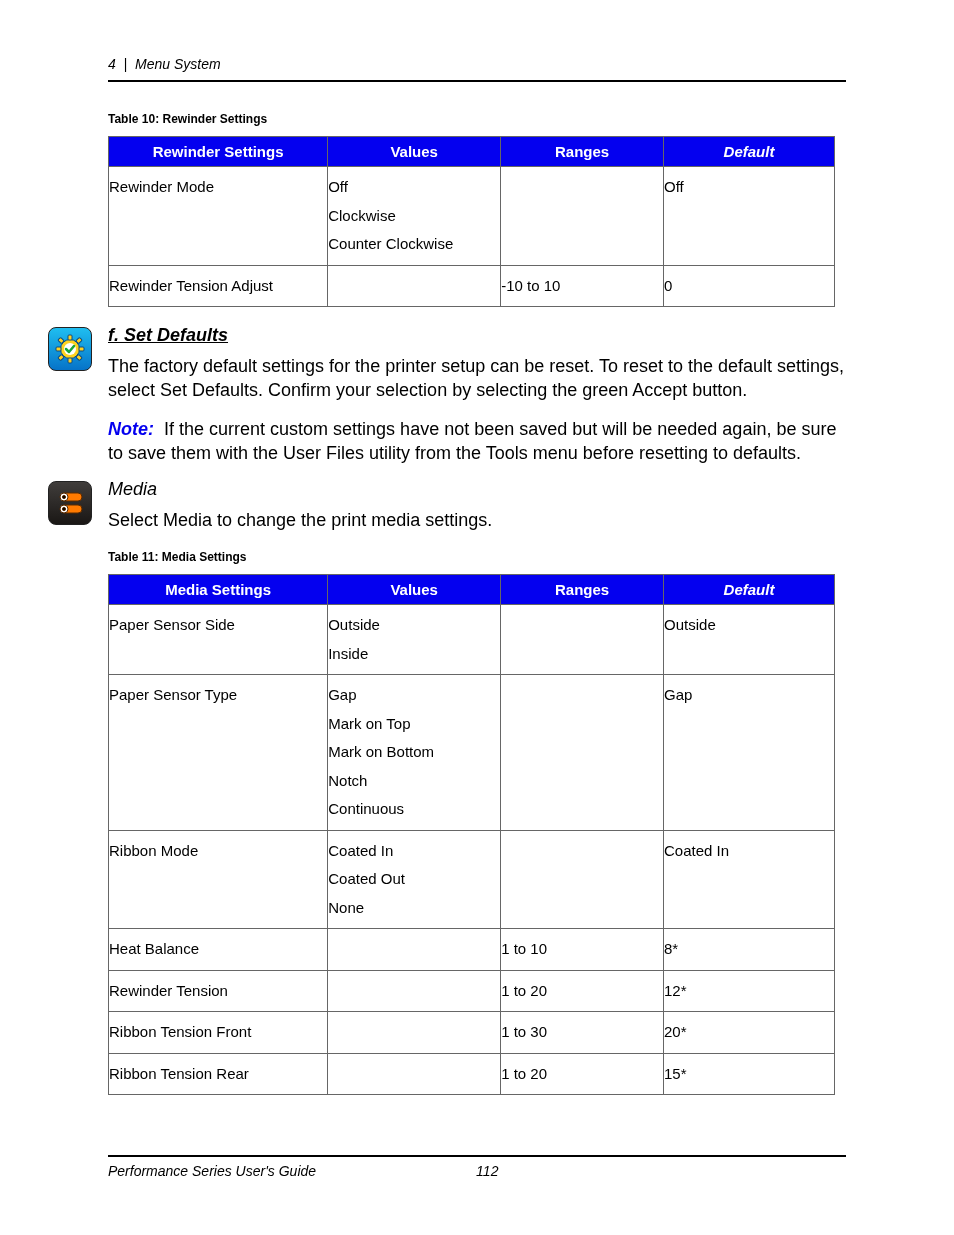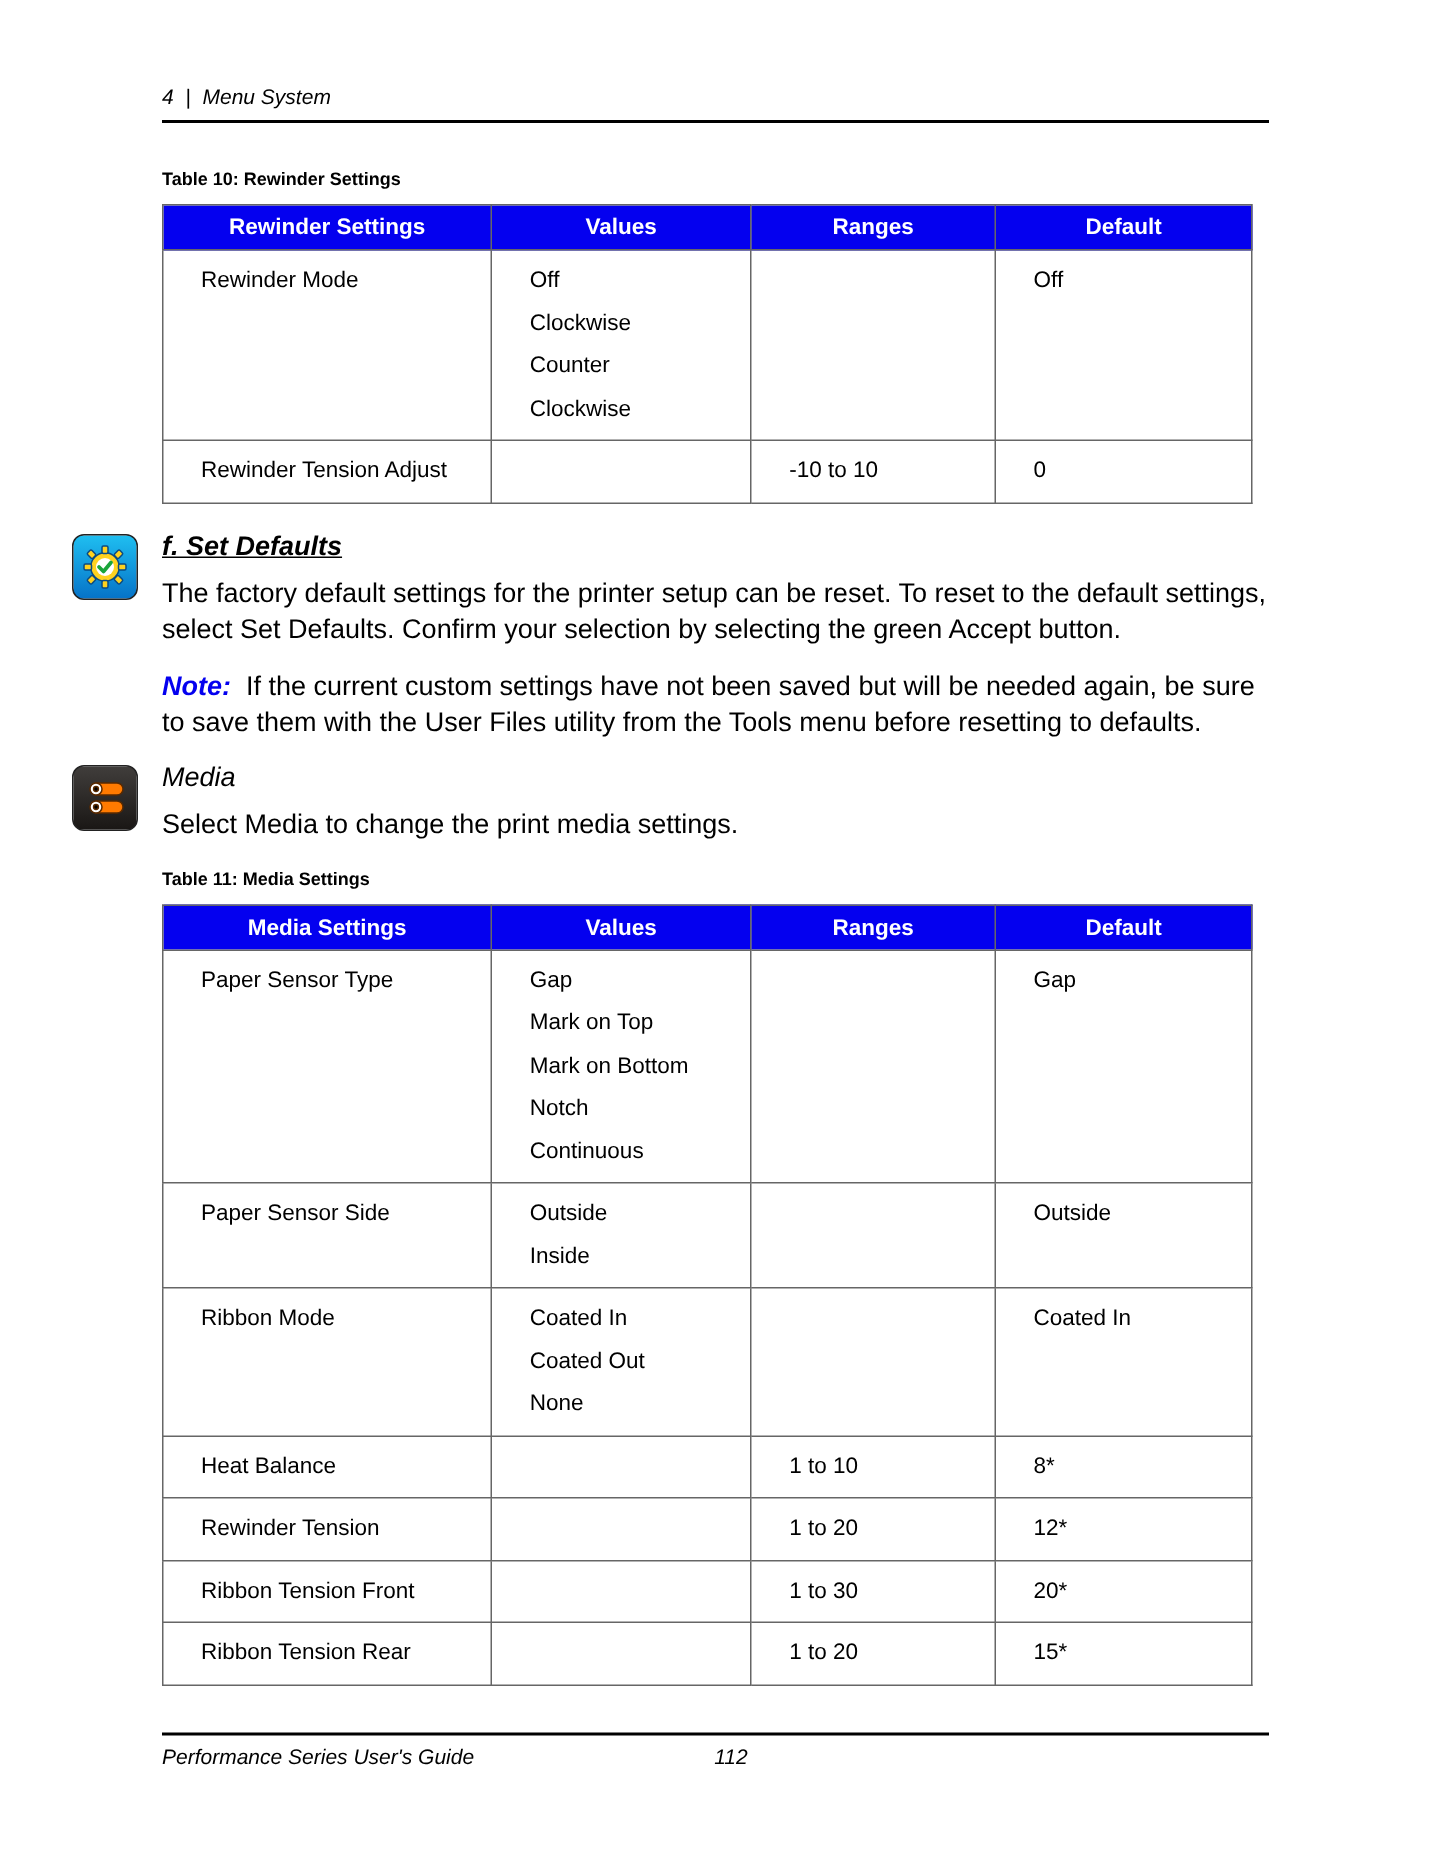--- a/index.html
+++ b/index.html
@@ -37,29 +37,29 @@
       background: #0400ef;
       color: #fff;
       font-weight: bold;
       text-align: center;
       padding: 6px 8px;
       border: 1px solid #666;
       font-size: 15px;
     }
     td {
       border: 1px solid #666;
-      padding: 6px 25px;
+      padding: 6px 0;
       font-size: 15px;
       vertical-align: top;
       line-height: 1.9;
     }
     .col-setting { width: 218px; }
     .col-values  { width: 172px; }
     .col-ranges  { width: 162px; }
-    .col-default { width: 170px; }
+    .col-default { width: 170px; font-style: italic; }
     .section-with-icon {
       position: relative;
       margin-top: 8px;
     }
     .side-icon {
       position: absolute;
       left: -60px;
       top: 2px;
       width: 44px;
       height: 44px;
@@ -212,43 +212,43 @@
   <thead>
     <tr>
       <th class="col-setting">Media Settings</th>
       <th class="col-values">Values</th>
       <th class="col-ranges">Ranges</th>
       <th class="col-default">Default</th>
     </tr>
   </thead>
   <tbody>
       <tr>
+        <td>Paper Sensor Side</td>
+        <td>
+          <div class="vlist">
+            <div>Outside</div>
+            <div>Inside</div>
+          </div>
+        </td>
+        <td></td>
+        <td>Outside</td>
+      </tr>
+      <tr>
         <td>Paper Sensor Type</td>
         <td>
           <div class="vlist">
             <div>Gap</div>
             <div>Mark on Top</div>
             <div>Mark on Bottom</div>
             <div>Notch</div>
             <div>Continuous</div>
           </div>
         </td>
         <td></td>
         <td>Gap</td>
-      </tr>
-      <tr>
-        <td>Paper Sensor Side</td>
-        <td>
-          <div class="vlist">
-            <div>Outside</div>
-            <div>Inside</div>
-          </div>
-        </td>
-        <td></td>
-        <td>Outside</td>
       </tr>
       <tr>
         <td>Ribbon Mode</td>
         <td>
           <div class="vlist">
             <div>Coated In</div>
             <div>Coated Out</div>
             <div>None</div>
           </div>
         </td>

